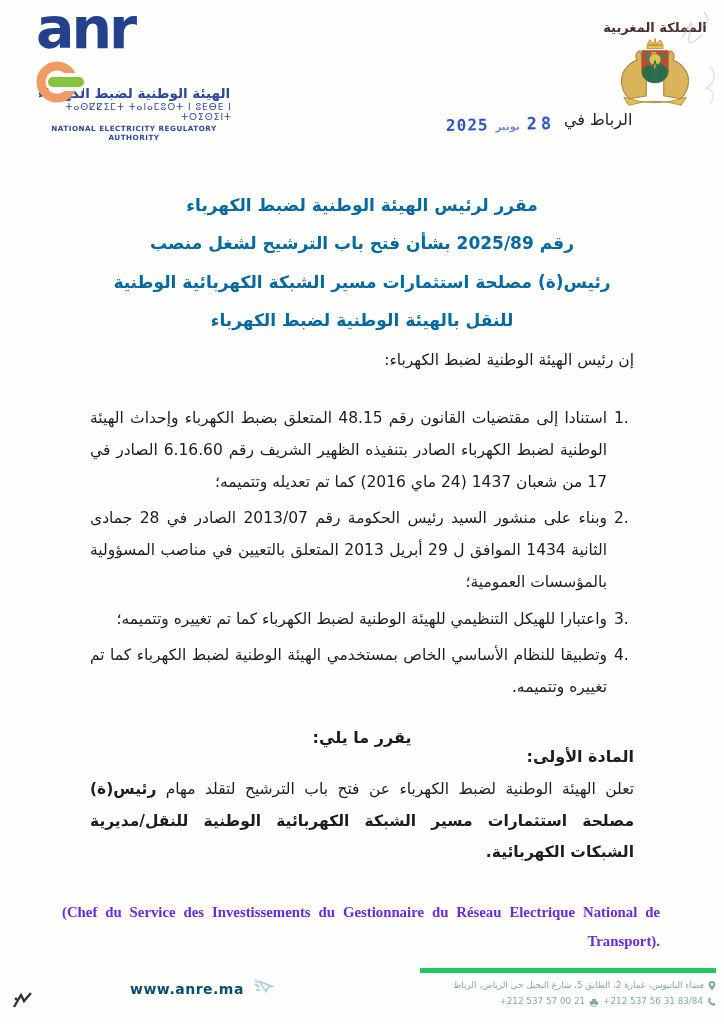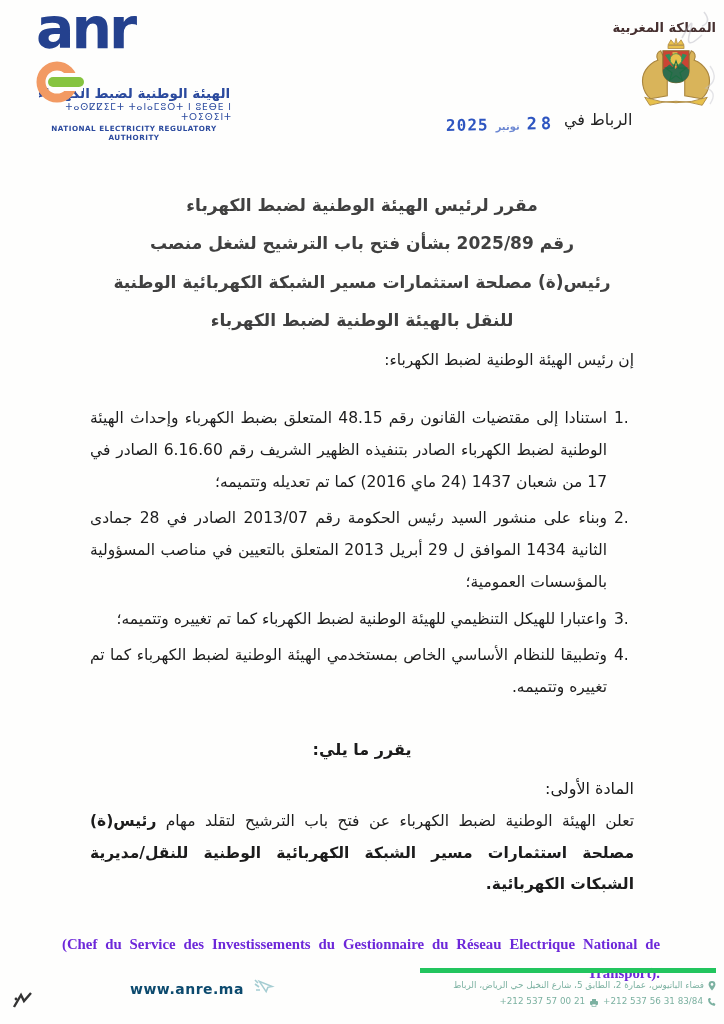--- a/index.html
+++ b/index.html
@@ -14,40 +14,40 @@
   
   .logo{position:absolute;left:36px;top:24px;width:196px;text-align:center;}
   .wordmark{display:flex;align-items:flex-start;justify-content:center;gap:1px;height:58px;flex-direction:column;}
   .anr{font-size:57px;font-weight:bold;color:#24418e;letter-spacing:-3px;line-height:1;}
   .emark{display:inline-block;position:relative;width:50px;height:48px;}
   .logo-ar{font-size:13.5px;font-weight:bold;color:#2b4a9e;margin-top:3px;direction:rtl;}
   .logo-tif{font-size:9px;color:#2b4a9e;letter-spacing:1px;margin-top:1px;text-align:right;}
   .logo-en{font-size:7.2px;font-weight:bold;color:#2b4a9e;letter-spacing:.5px;margin-top:2px;}
 
   
-  .kingdom{position:absolute;top:20px;left:594px;width:122px;text-align:right;}
+  .kingdom{position:absolute;top:20px;left:594px;width:122px;text-align:center;}
   .kingdom-title{font-size:13px;font-weight:bold;color:#463030;direction:rtl;}
   .place{position:absolute;top:110px;left:564px;font-size:16px;color:#222;direction:rtl;}
   .stamp{position:absolute;top:114px;left:446px;direction:rtl;display:flex;align-items:baseline;gap:7px;
          color:#2e55c0;font-family:"DejaVu Sans Mono",monospace;font-weight:bold;transform:rotate(-1deg);}
   .stamp .day{font-size:17px;letter-spacing:4px;}
   .stamp .month{font-size:10px;opacity:.7;font-family:"DejaVu Sans",sans-serif;}
   .stamp .year{font-size:16px;letter-spacing:1px;}
   .squiggle{position:absolute;top:4px;left:652px;opacity:.45;}
 
   
   .main{position:absolute;top:186px;left:0;width:724px;padding:0 90px;box-sizing:border-box;direction:rtl;}
-  .title-block{text-align:center;font-weight:bold;font-size:17px;line-height:2.25;color:#404040;}
+  .title-block{text-align:center;font-weight:bold;font-size:17px;line-height:2.25;color:#0369a1;}
   .intro{margin-top:12px;font-size:15.5px;}
   .preamble{margin-top:34px;font-size:15.5px;line-height:2.05;}
   .item{display:flex;gap:7px;margin-bottom:5px;}
   .item .num{flex:none;width:20px;direction:ltr;text-align:left;}
   .item .text{flex:1;text-align:justify;}
-  .decision{margin-top:36px;text-align:center;font-weight:bold;font-size:16px;}
-  .article-heading{margin-top:20px;font-weight:normal;font-size:16px;}
+  .decision{margin-top:24px;text-align:center;font-weight:bold;font-size:16px;}
+  .article-heading{font-weight:bold;font-size:16px;}
   .article-body{margin:8px 0 0 0;font-size:15.5px;line-height:2.05;text-align:justify;}
   .article-body .bold{font-weight:bold;}
   .french{direction:ltr;margin:29px -26px 0 -28px;font-family:"Liberation Serif",serif;font-weight:bold;
           color:#6d28d9;font-size:14.8px;line-height:1.95;text-align:justify;text-align-last:right;}
 
   
   .artifact{position:absolute;left:12px;bottom:14px;}
   .site{position:absolute;left:130px;bottom:24px;display:flex;align-items:center;gap:8px;
         color:#0c4a6e;font-weight:bold;font-size:14px;letter-spacing:.5px;}
   .footer-right{position:absolute;right:8px;bottom:14px;width:296px;border-top:5px solid #22c55e;

